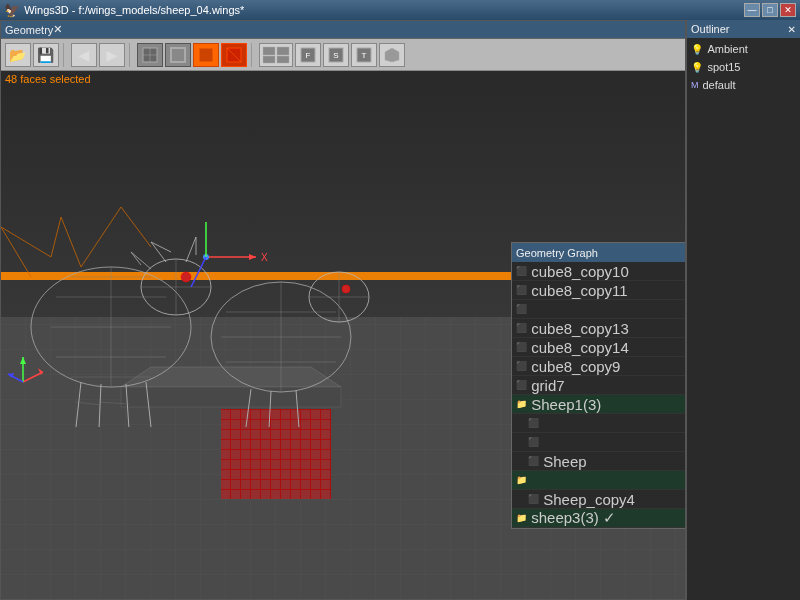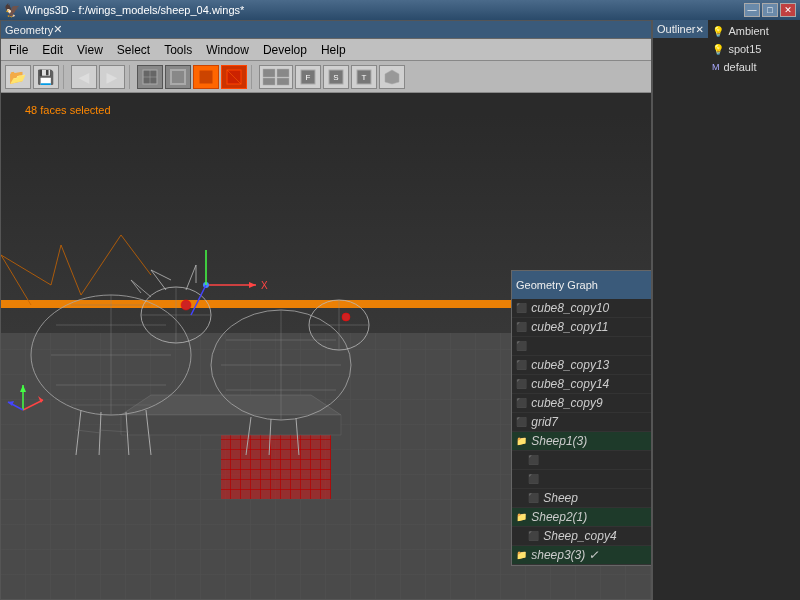--- a/index.html
+++ b/index.html
@@ -82,23 +82,22 @@
       font-size: 14px;
     }
     .toolbar-sep { width: 4px; height: 24px; border-left: 1px solid #999; margin: 0 2px; }
     .toolbar-btn-active { background: #ff6600; border-color: #cc4400; }
 
     
     #viewport-status {
       background: #2a2a2a;
       color: #ff8800;
       font-size: 11px;
-      padding: 11px 4px;
+      padding: 2px 4px;
       height: 16px;
-      margin-left: 20px;
     }
 
     
     #viewport {
       flex: 1;
       background: #444;
       position: relative;
       overflow: hidden;
     }
 
@@ -139,21 +138,21 @@
         0deg,
         transparent,
         transparent 9px,
         rgba(180,0,0,0.7) 9px,
         rgba(180,0,0,0.7) 10px
       );
       background-color: rgba(200,30,30,0.6);
     }
 
     
-    #right-panel { width: 148px; display: flex; flex-direction: row; border-left: 1px solid #555; }
+    #right-panel { width: 114px; display: flex; flex-direction: column; border-left: 1px solid #555; }
     #outliner-header {
       background: #3a5a7a;
       height: 18px;
       display: flex;
       align-items: center;
       justify-content: space-between;
       padding: 0 4px;
       color: #eee;
       font-size: 11px;
     }
@@ -175,39 +174,39 @@
       position: absolute;
       top: 155px;
       left: 510px;
       width: 215px;
       background: #2a2a2a;
       border: 1px solid #666;
       z-index: 10;
     }
     #geo-graph-header {
       background: #3a5a7a;
-      height: 28px;
+      height: 19px;
       display: flex;
       align-items: center;
       justify-content: space-between;
       padding: 0 4px;
       color: #eee;
       font-size: 11px;
     }
     .geo-item {
       display: flex;
       align-items: center;
       height: 19px;
       padding: 0 4px;
       font-size: 11px;
       color: #ccc;
       gap: 4px;
       border-bottom: 1px solid #333;
     }
-    .geo-item-label { flex: 1; font-size: 12px; font-style: italic; }
+    .geo-item-label { flex: 1; font-size: 15px; }
     .geo-group { background: #1e3a2a; }
     .geo-subitem { padding-left: 16px; }
 
     
     .sheep-svg { position: absolute; top: 40px; left: 0; width: 420px; height: 300px; }
   </style>
 </head>
 <body>
 
 <div id="title-bar">
@@ -224,30 +223,20 @@
 
 <div id="main-layout">
 
   <div id="geometry-panel">
 
     <div id="geo-header">
       <span>Geometry</span>
       <span style="cursor:pointer;font-size:11px;">✕</span>
     </div>
 
-    <div id="menu-bar">
-      <span class="menu-item">File</span>
-      <span class="menu-item">Edit</span>
-      <span class="menu-item">View</span>
-      <span class="menu-item">Select</span>
-      <span class="menu-item">Tools</span>
-      <span class="menu-item">Window</span>
-      <span class="menu-item">Develop</span>
-      <span class="menu-item">Help</span>
-    </div>
 
     <div id="toolbar">
       <div class="toolbar-btn">📂</div>
       <div class="toolbar-btn">💾</div>
       <div class="toolbar-sep"></div>
       <div class="toolbar-btn">◀</div>
       <div class="toolbar-btn">▶</div>
       <div class="toolbar-sep"></div>
 
       <div class="toolbar-btn" style="background:#888;border-color:#555;">
@@ -466,21 +455,20 @@
           </div>
 
           <div class="geo-item geo-subitem">
             <span style="color:#aaaaff;font-size:9px;">⬛</span>
             <span class="geo-item-label">Sheep</span>
 
           </div>
 
           <div class="geo-item geo-group">
             <span style="color:#ffaa00;font-size:9px;">📁</span>
-            <span class="geo-item-label">Sheep2(1)</span>
           </div>
 
           <div class="geo-item geo-subitem">
             <span style="color:#aaaaff;font-size:9px;">⬛</span>
             <span class="geo-item-label">Sheep_copy4</span>
 
           </div>
 
           <div class="geo-item geo-group" style="background:#1e3a2a;">
             <span style="color:#ffaa00;font-size:9px;">📁</span>

